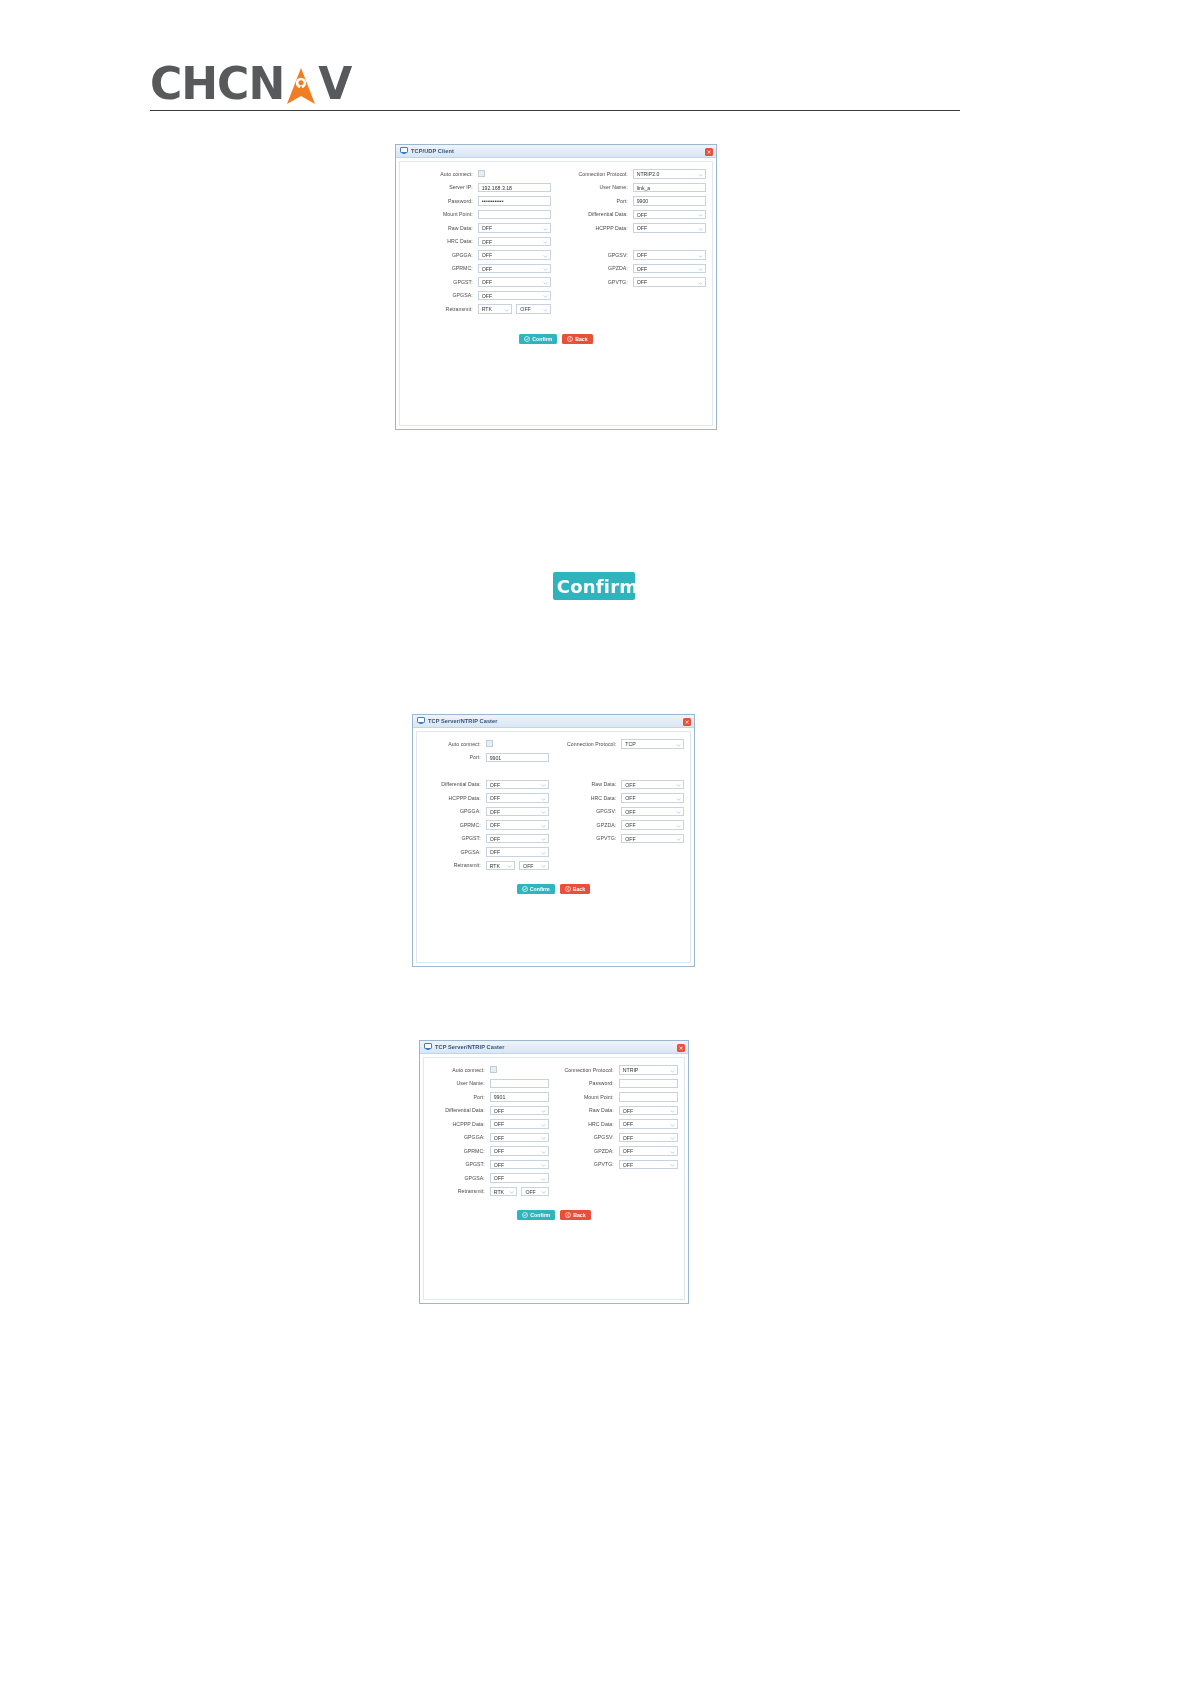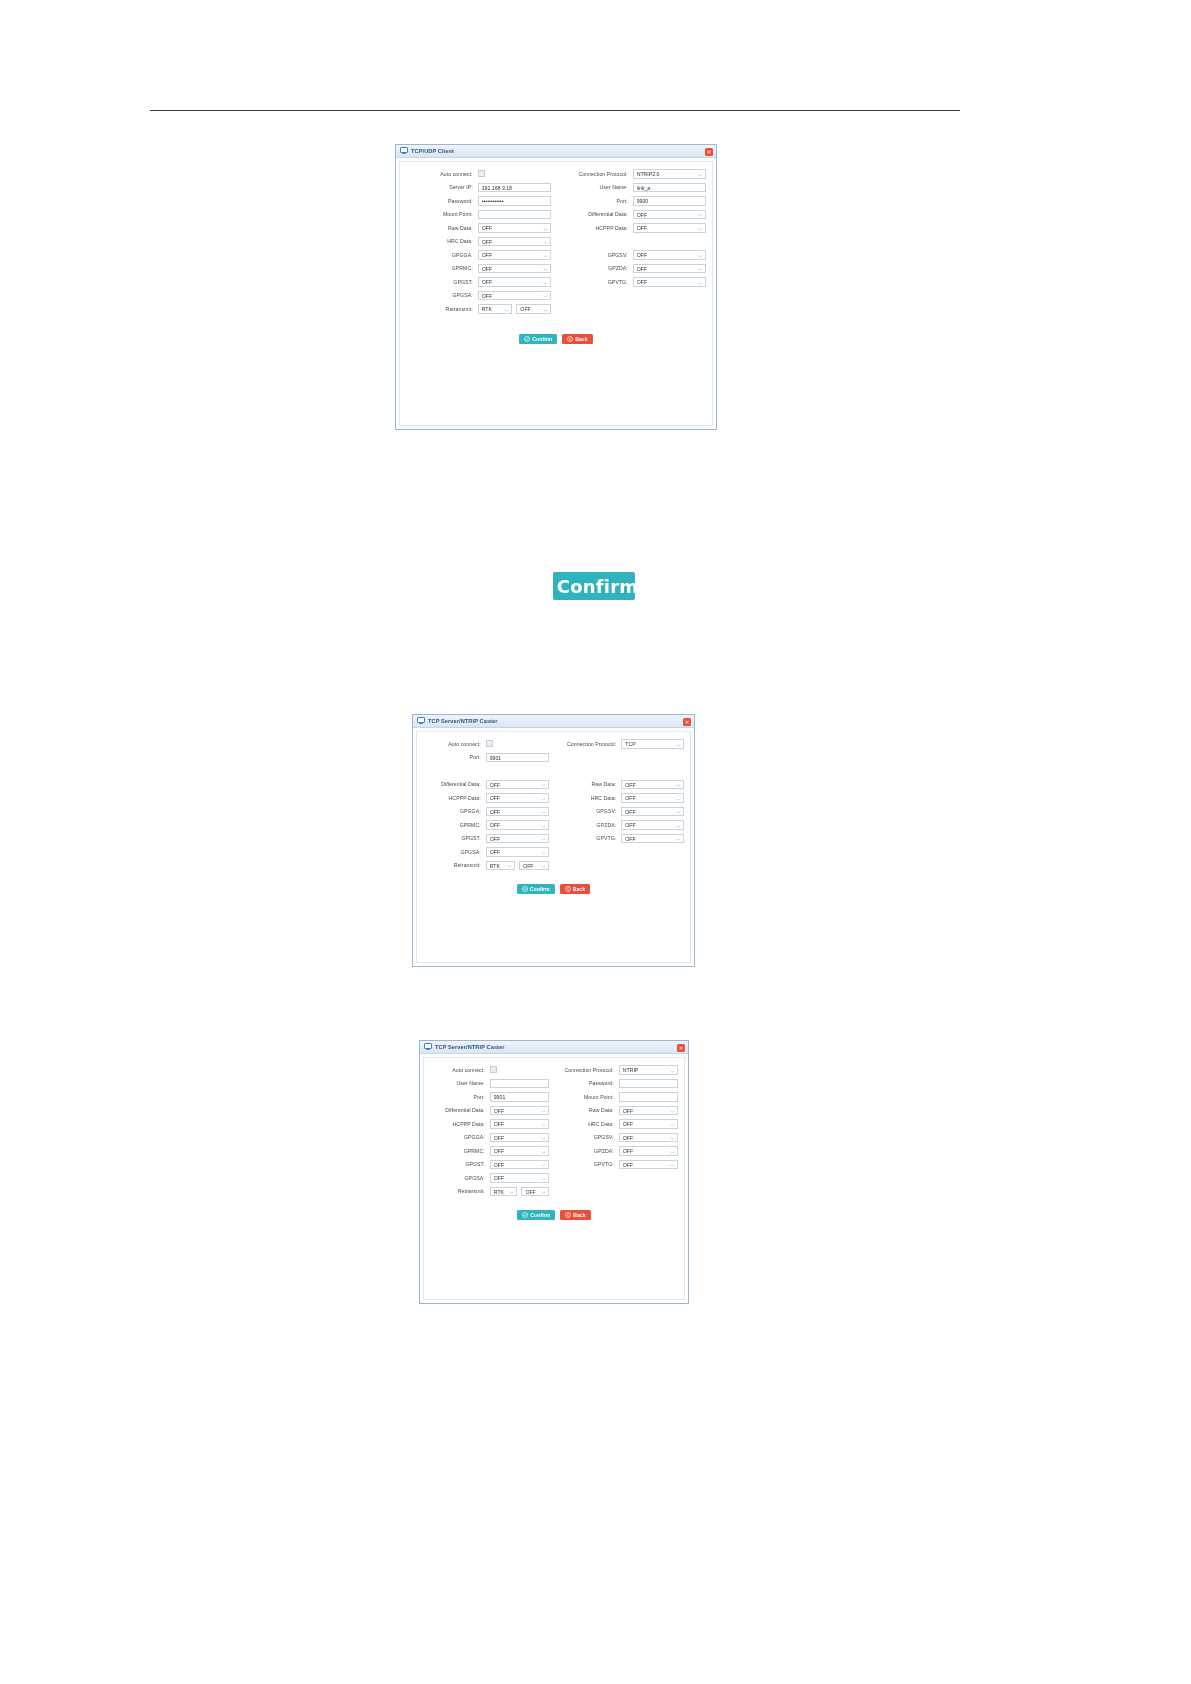--- a/index.html
+++ b/index.html
@@ -166,20 +166,32 @@
     cursor:pointer;
     letter-spacing:.2px;
   }
   .big-confirm .bigicon{width:19px;height:19px;}
   .big-confirm .bigicon svg{display:block;}
 </style>
 </head>
 <body>
 
 <div class="page-header">
+  <div class="logo">
+    <span class="seg">CHCN</span>
+    <span class="mark">
+      <svg viewBox="0 0 32 40" xmlns="http://www.w3.org/2000/svg">
+        <path d="M16 2 L30 38 L16 30 L2 38 Z" fill="#f07d22"></path>
+        <circle cx="16" cy="17" r="5.2" fill="#ffffff"></circle>
+        <path d="M16 14.2 a2.6 2.6 0 1 1 -0.01 0 Z" fill="#f07d22"></path>
+        <path d="M16 19.5 l2.2 4.5 h-4.4 Z" fill="#f07d22"></path>
+      </svg>
+    </span>
+    <span class="seg">V</span>
+  </div>
   <div class="header-rule"></div>
 </div>
 
 <div class="dlg" id="dlg1" style="left:395px;top:144px;width:322px;height:286px;">
   <div class="dlg-titlebar">
     <span class="dlg-title-icon">
       <svg viewBox="0 0 8 8" xmlns="http://www.w3.org/2000/svg">
         <rect x="0.5" y="0.5" width="7" height="5" rx="0.6" fill="#ffffff" stroke="#3b7cc4" stroke-width="1"></rect>
         <rect x="2.4" y="5.8" width="3.2" height="1.2" fill="#3b7cc4"></rect>
       </svg>

